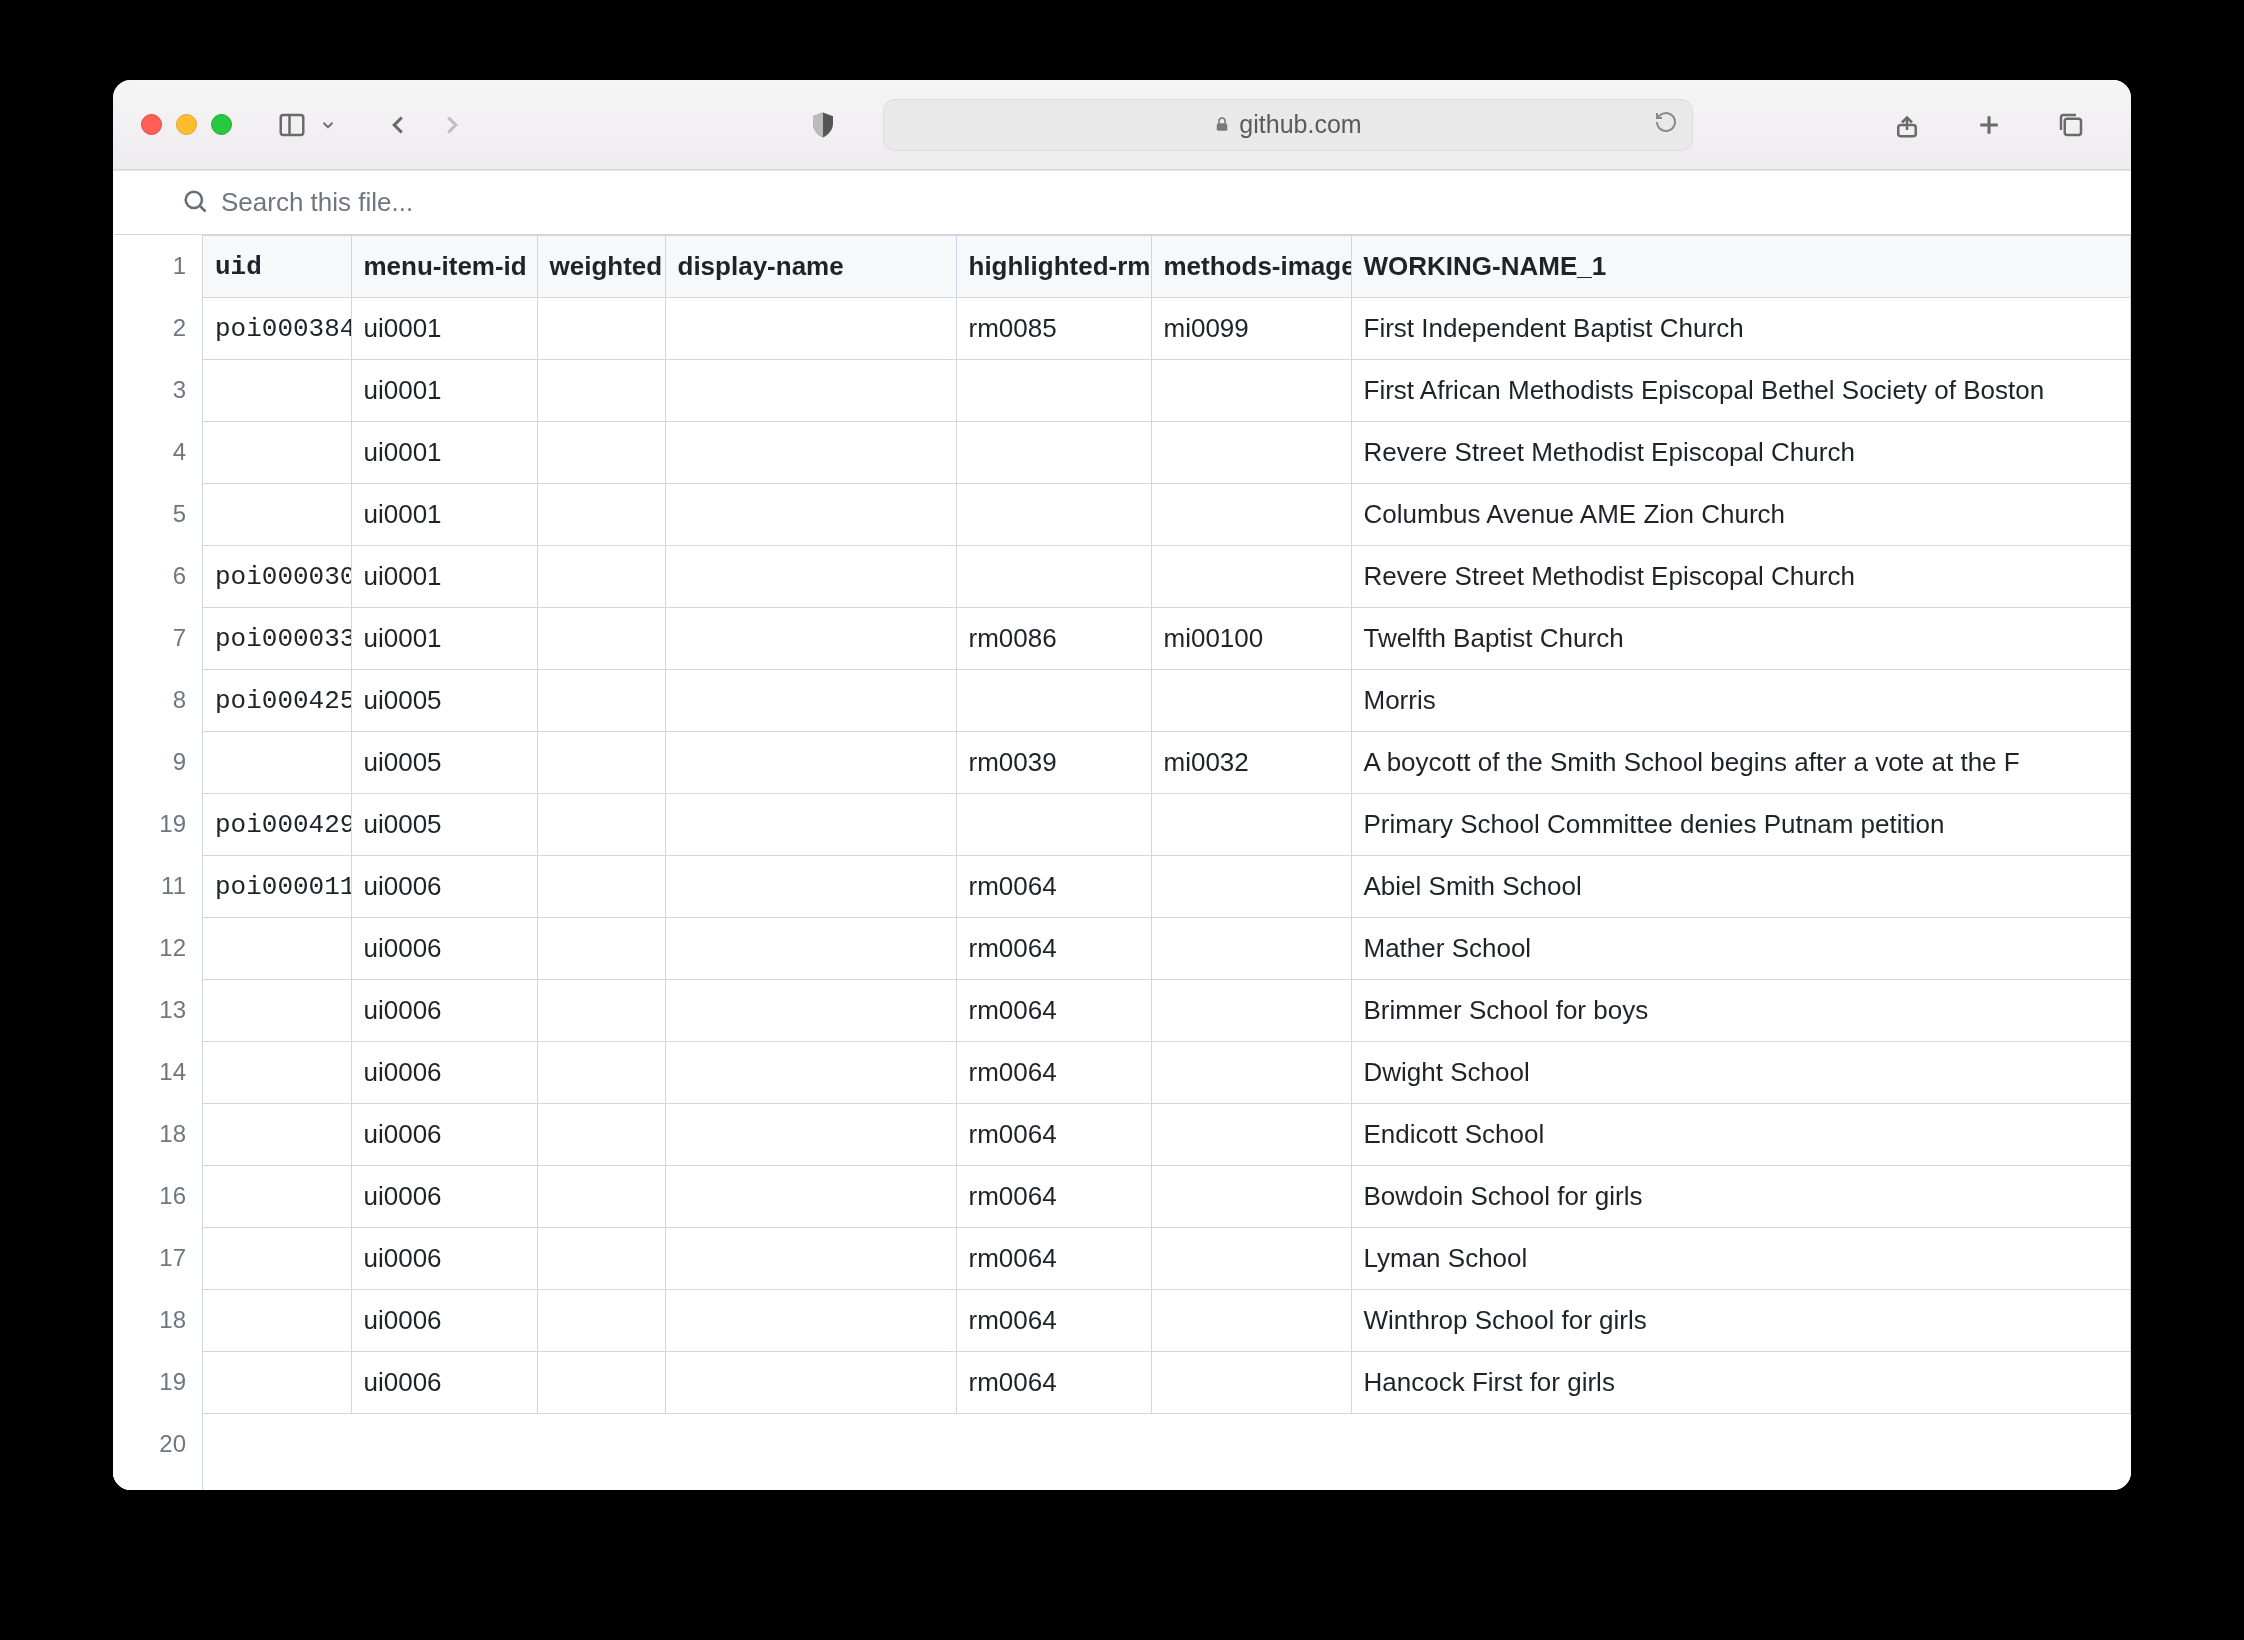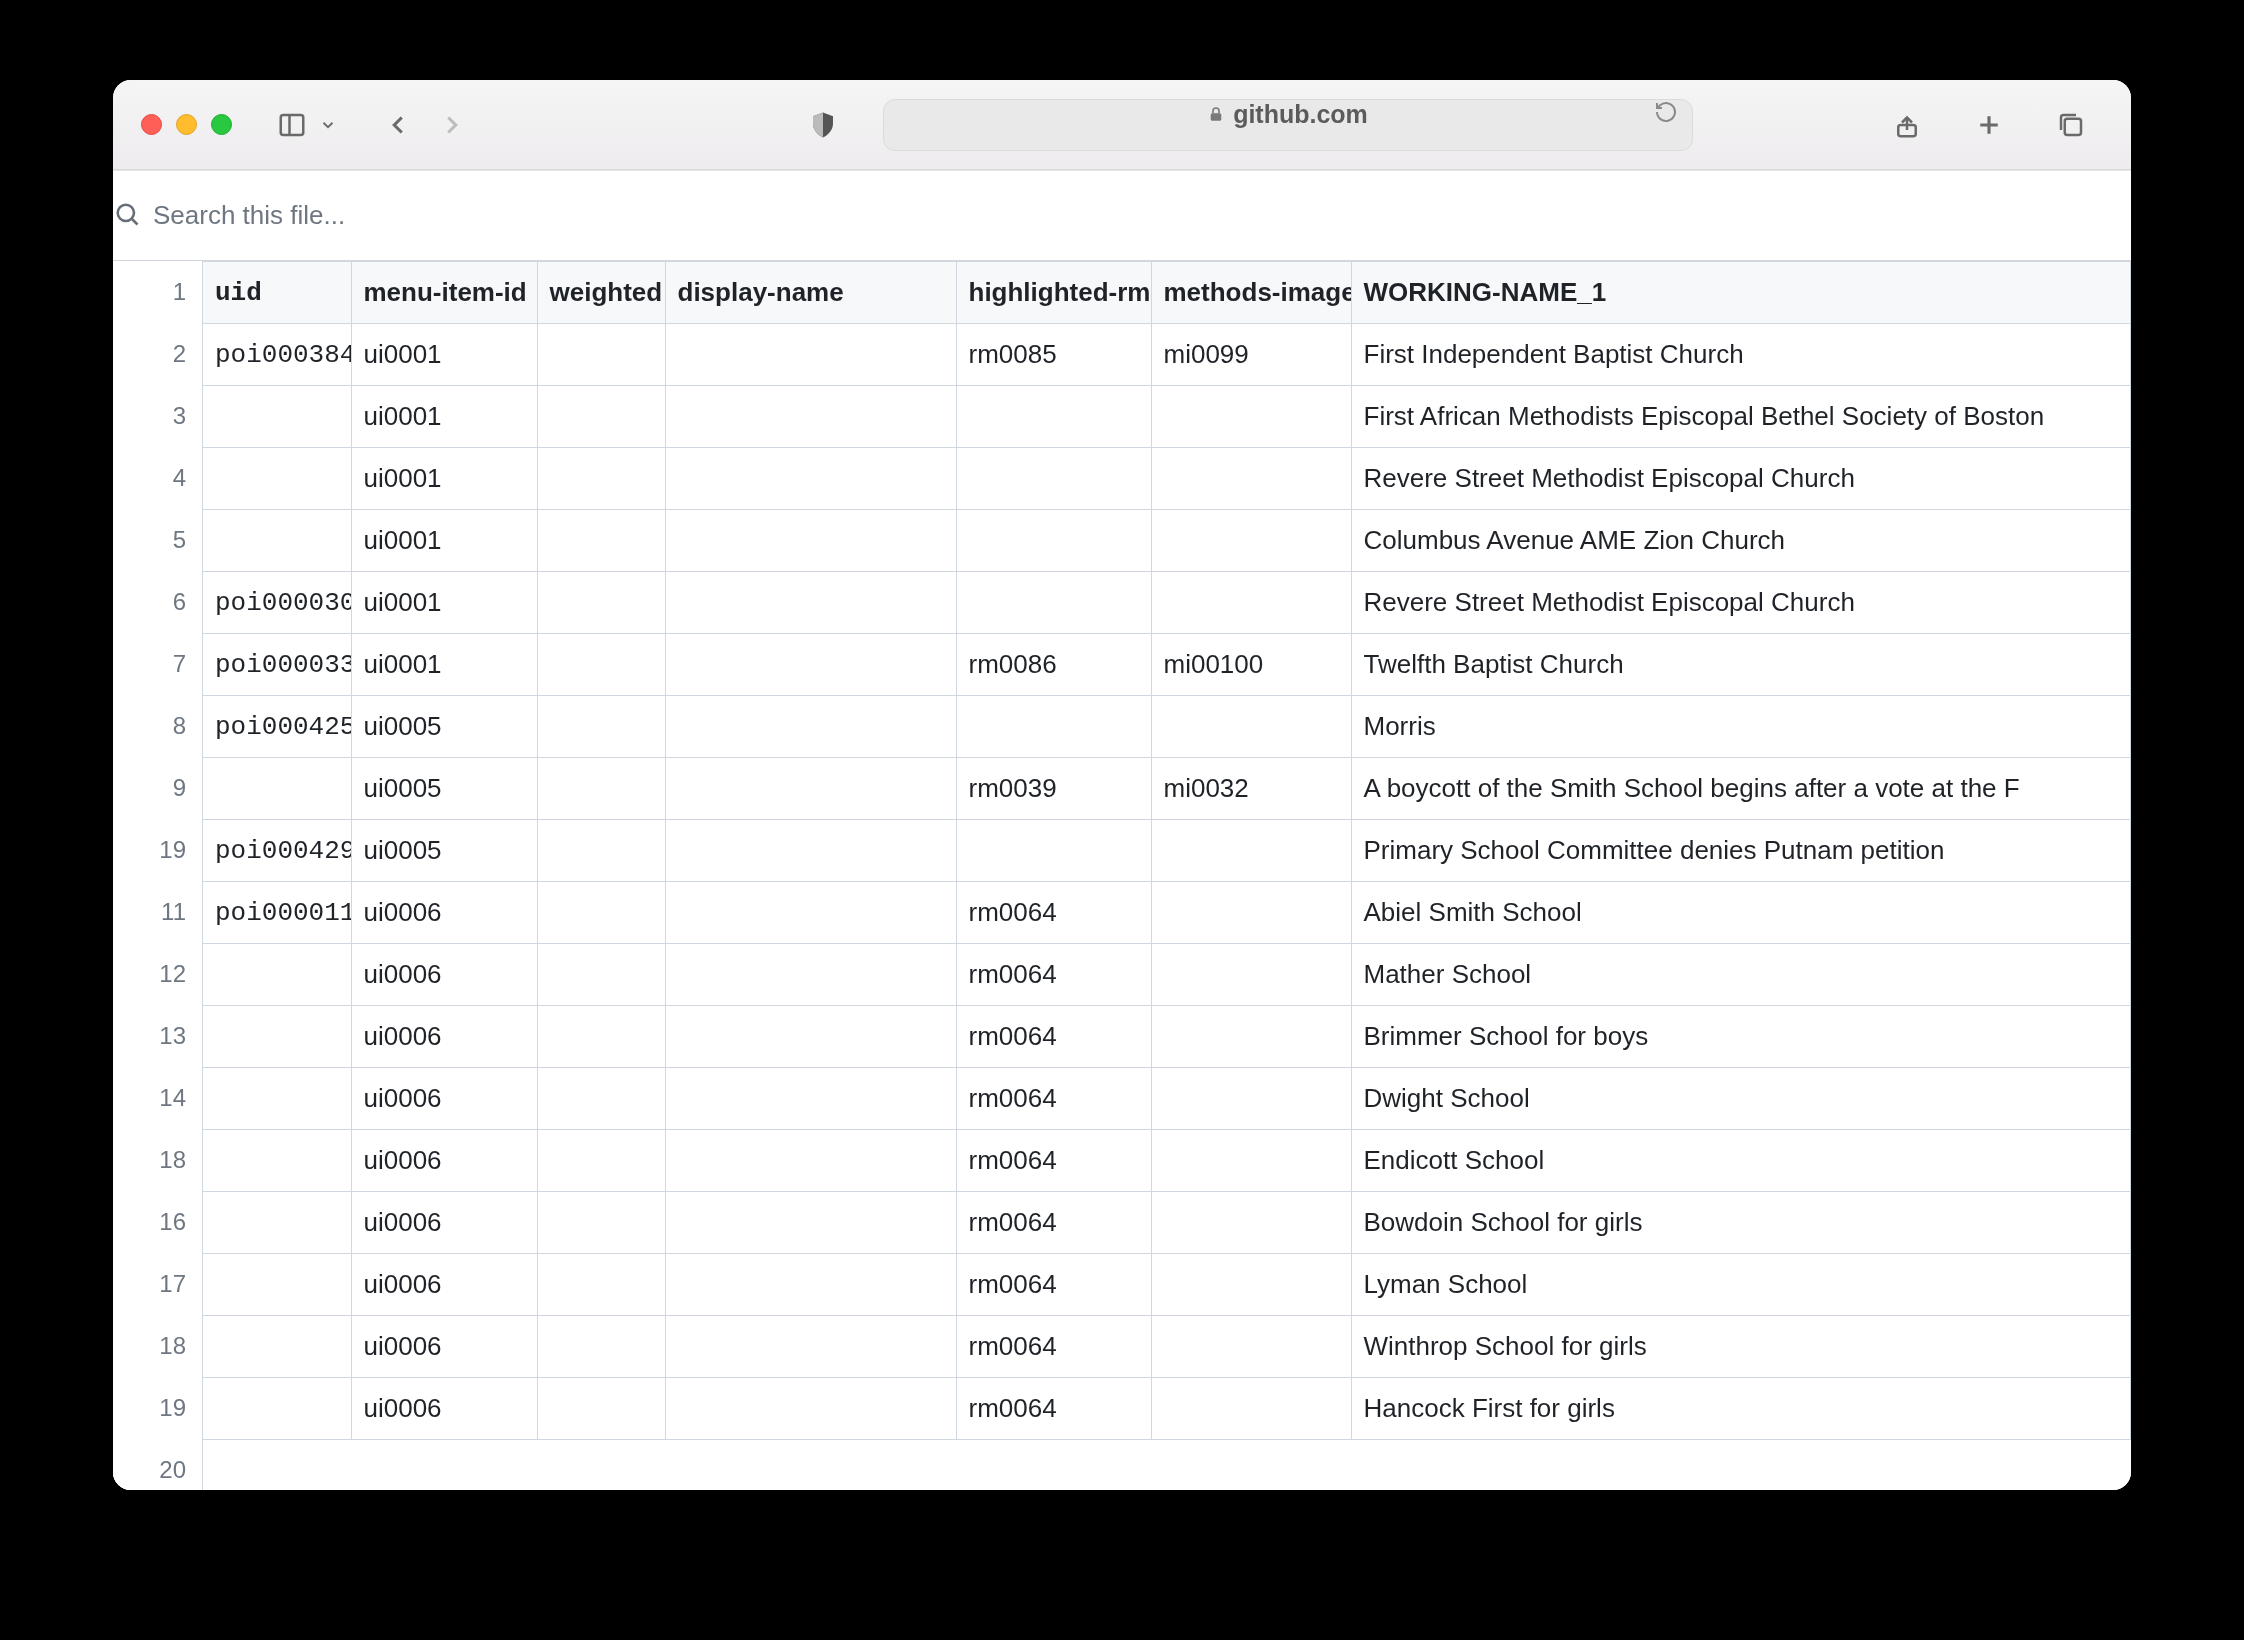--- a/index.html
+++ b/index.html
@@ -46,43 +46,43 @@
     .nav-group { display: flex; gap: 10px; margin-left: 20px; margin-right: 20px; }
     .spacer-sm { width: 100px; }
     .shield { margin-left: auto; margin-right: 24px; }
     .addressbar {
       flex: 0 0 810px;
       height: 52px;
       background: #eae9ea;
       border: 1px solid #dcdbdc;
       border-radius: 12px;
       display: flex;
-      align-items: flex-start;
+      align-items: center;
       justify-content: center;
       position: relative;
       color: #5b5b5b;
       font-size: 25px;
-      font-weight: bold;
     }
     .addressbar .lock { margin-right: 8px; }
     .addressbar .reload { position: absolute; right: 14px; color: #8a8a8a; }
     .right-actions { margin-left: auto; display: flex; gap: 38px; align-items: center; padding-right: 10px; }
 
     .content {
       flex: 1;
       background: #fff;
       overflow: hidden;
       display: flex;
       flex-direction: column;
       border-top: 1px solid #e4e4e4;
     }
     .searchbar {
-      height: 90px;
+      height: 64px;
       display: flex;
       align-items: center;
+      padding-left: 68px;
       gap: 12px;
       border-bottom: 1px solid #d0d7de;
     }
     .searchbar input {
       border: none; outline: none; font-size: 26px; flex: 1;
       color: #24292f;
     }
     .searchbar input::placeholder { color: #6e7781; }
     .searchbar .search-icon { color: #656d76; }
     .searchbar .search-icon svg { width: 28px; height: 28px; }

